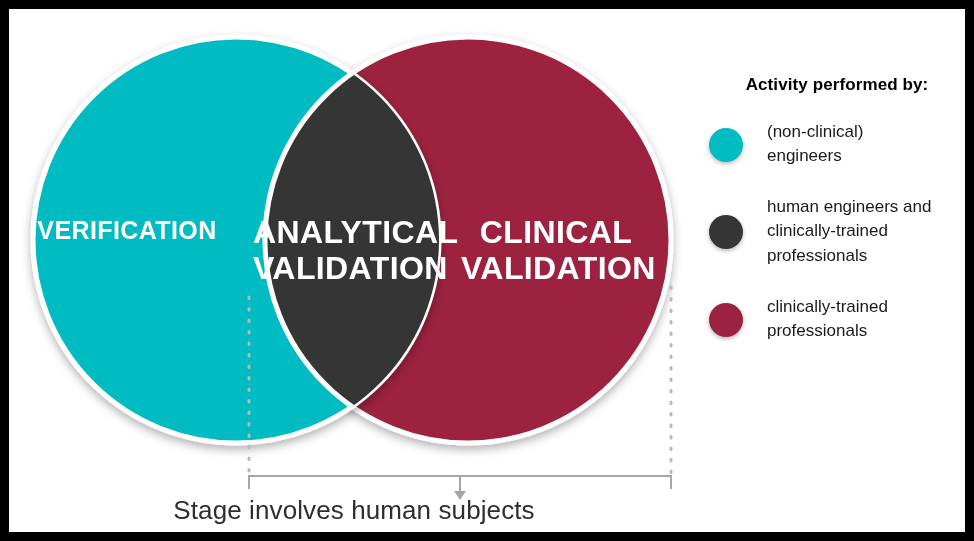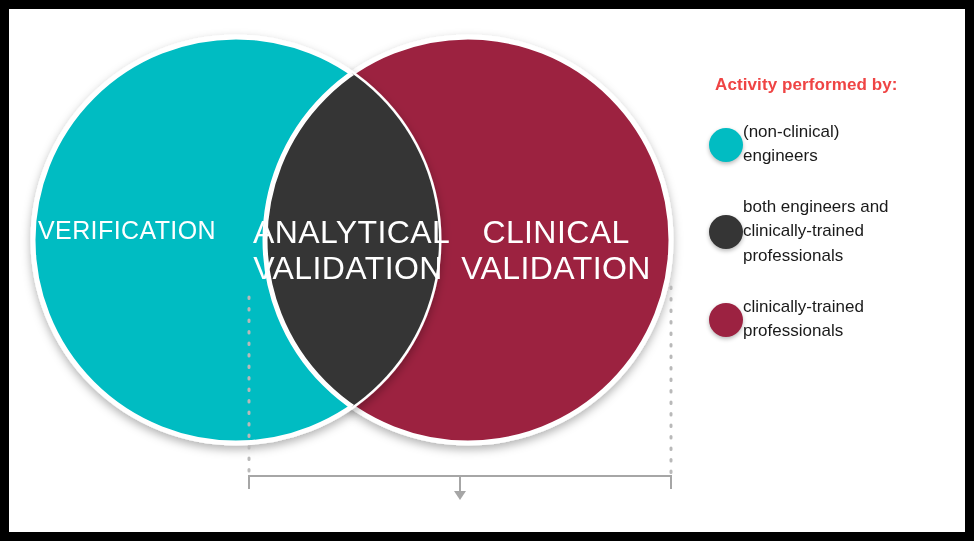--- a/index.html
+++ b/index.html
@@ -38,21 +38,21 @@
     left: 0px;
     top: 0px;
     width: 690px;
     height: 523px;
   }
 
   
   .venn-label {
     position: absolute;
     color: #ffffff;
-    font-weight: normal;
+    font-weight: bold;
     text-align: center;
     letter-spacing: 0.4px;
     line-height: 1.12;
     pointer-events: none;
     white-space: pre-line;
   }
   #label-verification {
     left: 18px;
     top: 207px;
     width: 200px;
@@ -93,42 +93,44 @@
   
   #legend {
     position: absolute;
     left: 700px;
     top: 66px;
     width: 250px;
   }
   #legend-title {
     font-size: 17px;
     font-weight: bold;
-    color: #ef4444;
+    color: #000000;
     margin: 0 0 24px 6px;
     letter-spacing: 0.1px;
+    text-align: center;
   }
   .legend-row {
     display: flex;
     align-items: flex-start;
     margin-bottom: 26px;
   }
   .legend-dot-wrap {
     flex: 0 0 34px;
     display: flex;
     align-items: center;
     justify-content: center;
   }
   .legend-dot {
     width: 34px;
     height: 34px;
     border-radius: 50%;
     box-shadow: 0 2px 4px rgba(0,0,0,0.28);
   }
   .legend-text {
+    margin-left: 24px;
     font-size: 17px;
     line-height: 1.42;
     color: #1a1a1a;
     white-space: pre-line;
     padding-top: 1px;
   }
   
   .legend-row.r1 .legend-dot-wrap { margin-top: 9px; }
   .legend-row.r2 .legend-dot-wrap { margin-top: 21px; }
   .legend-row.r3 .legend-dot-wrap { margin-top: 9px; }
@@ -166,37 +168,38 @@
 VALIDATION</div>
     <div class="venn-label" id="label-clinical">CLINICAL
 VALIDATION</div>
 
     <svg id="bracket-svg" viewBox="0 0 690 60">
       <path d="M 240 40 L 240 27 L 662 27 L 662 40" fill="none" stroke="#a6a6a6" stroke-width="2"></path>
       <line x1="451" y1="27" x2="451" y2="44" stroke="#a6a6a6" stroke-width="2"></line>
       <path d="M 445 42 L 451 51 L 457 42 Z" fill="#a6a6a6"></path>
     </svg>
 
+    <div id="caption">Stage involves human subjects</div>
 
     <div id="legend">
       <div id="legend-title">Activity performed by:</div>
 
       <div class="legend-row r1">
         <div class="legend-dot-wrap">
           <span class="legend-dot" style="background:#01bcc2"></span>
         </div>
         <div class="legend-text">(non-clinical)
 engineers</div>
       </div>
 
       <div class="legend-row r2">
         <div class="legend-dot-wrap">
           <span class="legend-dot" style="background:#353535"></span>
         </div>
-        <div class="legend-text">both engineers and
+        <div class="legend-text">human engineers and
 clinically-trained
 professionals</div>
       </div>
 
       <div class="legend-row r3">
         <div class="legend-dot-wrap">
           <span class="legend-dot" style="background:#9c2241"></span>
         </div>
         <div class="legend-text">clinically-trained
 professionals</div>

